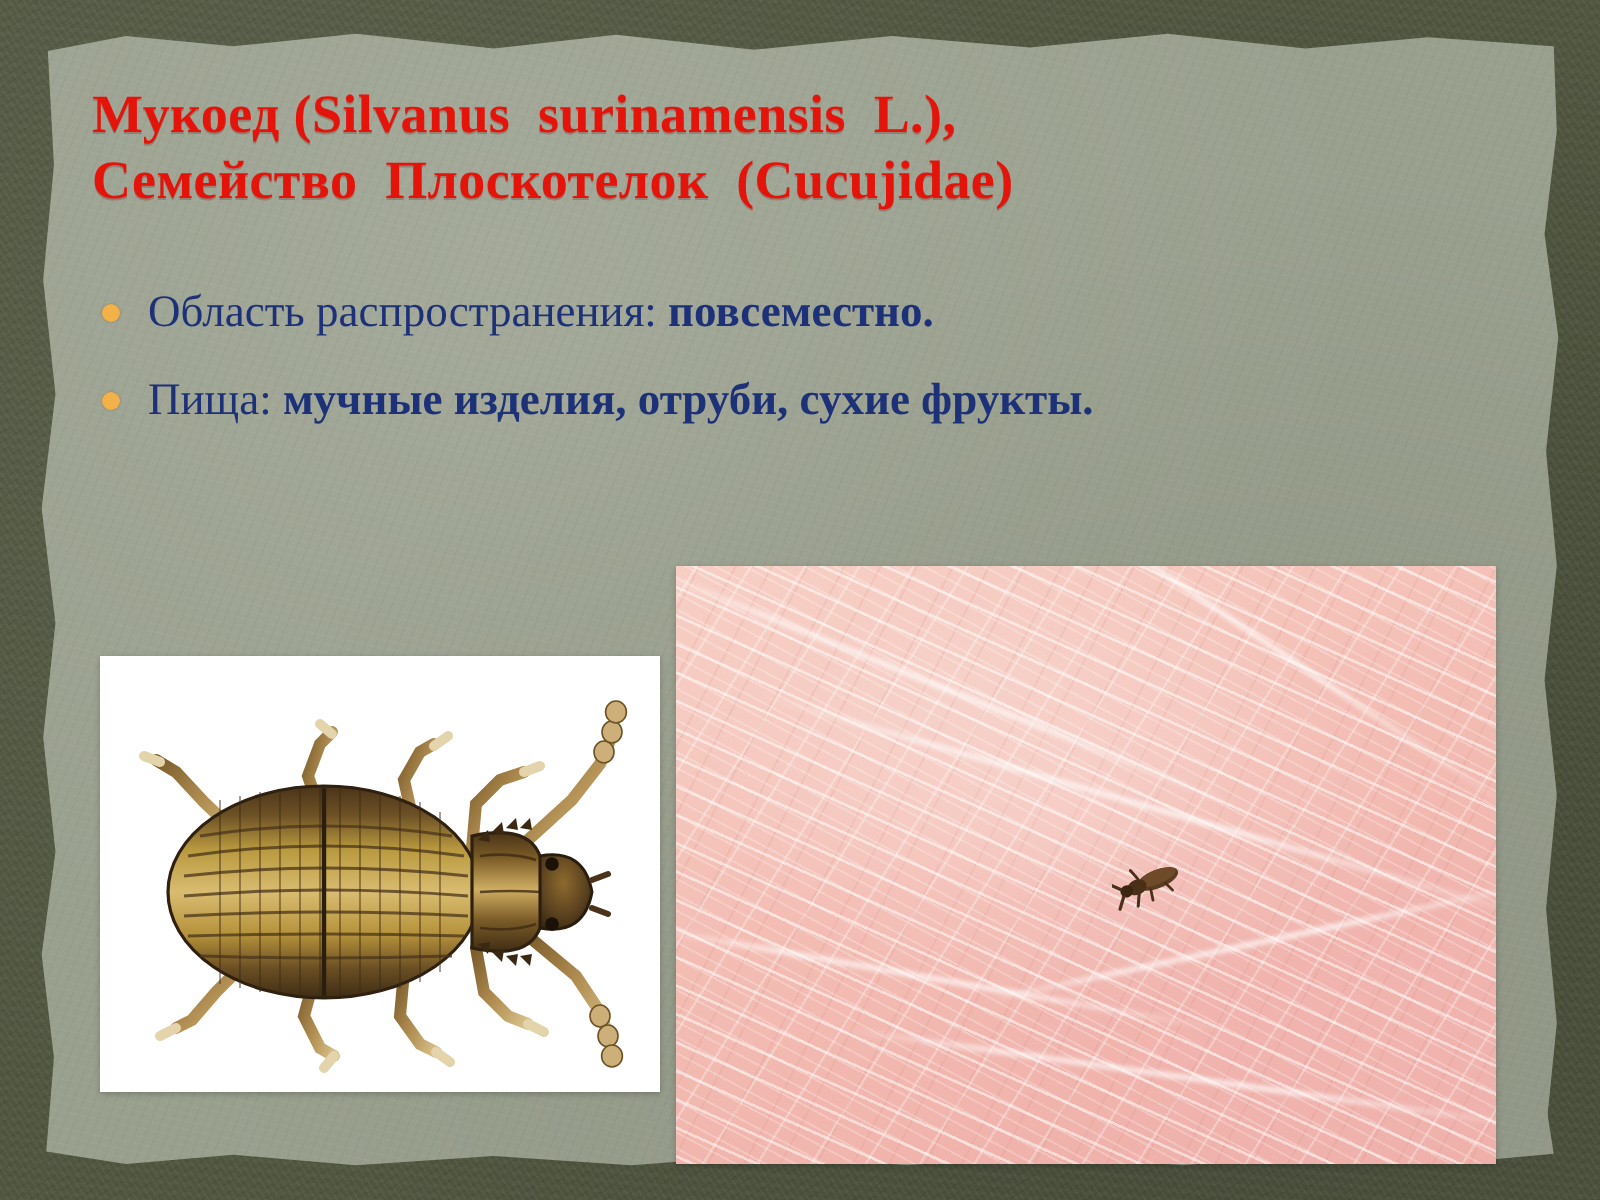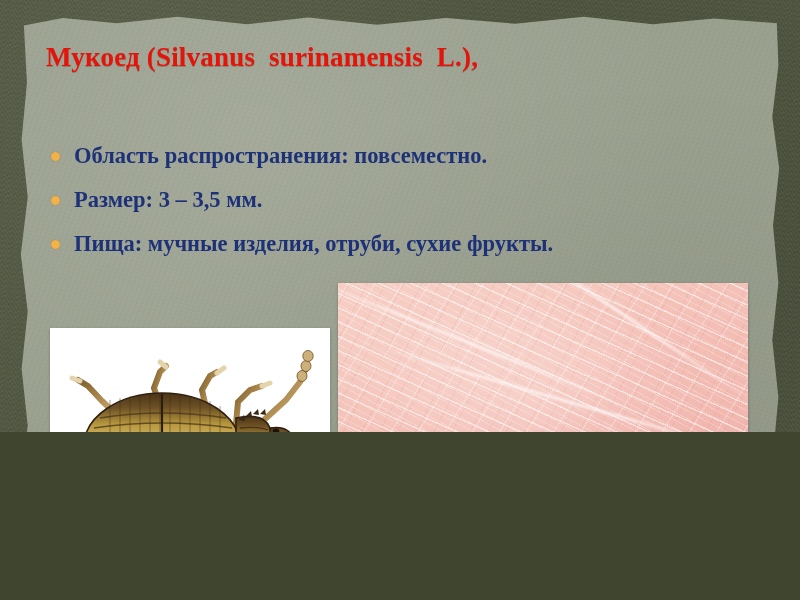--- a/index.html
+++ b/index.html
@@ -12,21 +12,21 @@
     width: 800px;
     height: 600px;
     overflow: hidden;
     font-family: "Liberation Serif", "DejaVu Serif", serif;
   }
 
   
   .slide {
     position: relative;
     width: 800px;
-    height: 432px;
+    height: 600px;
     overflow: hidden;
     background:
       radial-gradient(circle at 18% 22%, rgba(255,255,255,0.05), rgba(0,0,0,0) 55%),
       radial-gradient(circle at 78% 75%, rgba(0,0,0,0.14), rgba(0,0,0,0) 60%),
       #4f553f;
   }
   
   .frame-grain {
     position: absolute;
     inset: 0;
@@ -115,21 +115,21 @@
     position: absolute;
     left: 3px;
     top: 16px;
     width: 9px;
     height: 9px;
     border-radius: 50%;
     background: #f3b14a;
     box-shadow: 0 0 1px rgba(120,70,0,0.5);
   }
   .b-label {
-    font-weight: bold;
+    font-weight: normal;
     color: #1d3178;
   }
   .b-value {
     font-weight: bold;
     color: #1d3178;
   }
 
   
   .photo-beetle {
     position: absolute;
@@ -199,34 +199,31 @@
 
 <div class="slide">
   <div class="frame-grain"></div>
 
   <div class="paper">
     <div class="paper-grain"></div>
   </div>
 
   <div class="title">
     <span class="line">Мукоед (Silvanus  surinamensis  L.),</span>
+    <span class="line">Семейство  Плоскотелок  (Cucujidae)</span>
   </div>
 
   <div class="bullets">
 
     <div class="bullet-row">
       <span class="dot"></span>
       <span class="b-label">Область распространения:</span><span class="b-value"> повсеместно.</span>
     </div>
 
 
-    <div class="bullet-row">
-      <span class="dot"></span>
-      <span class="b-label">Размер:</span><span class="b-value"> 3 – 3,5 мм.</span>
-    </div>
 
     <div class="bullet-row">
       <span class="dot"></span>
       <span class="b-label">Пища:</span><span class="b-value"> мучные изделия, отруби, сухие фрукты.</span>
     </div>
 
   </div>
 
   <div class="photo-beetle">
     <svg class="beetle" viewBox="0 0 280 218">

